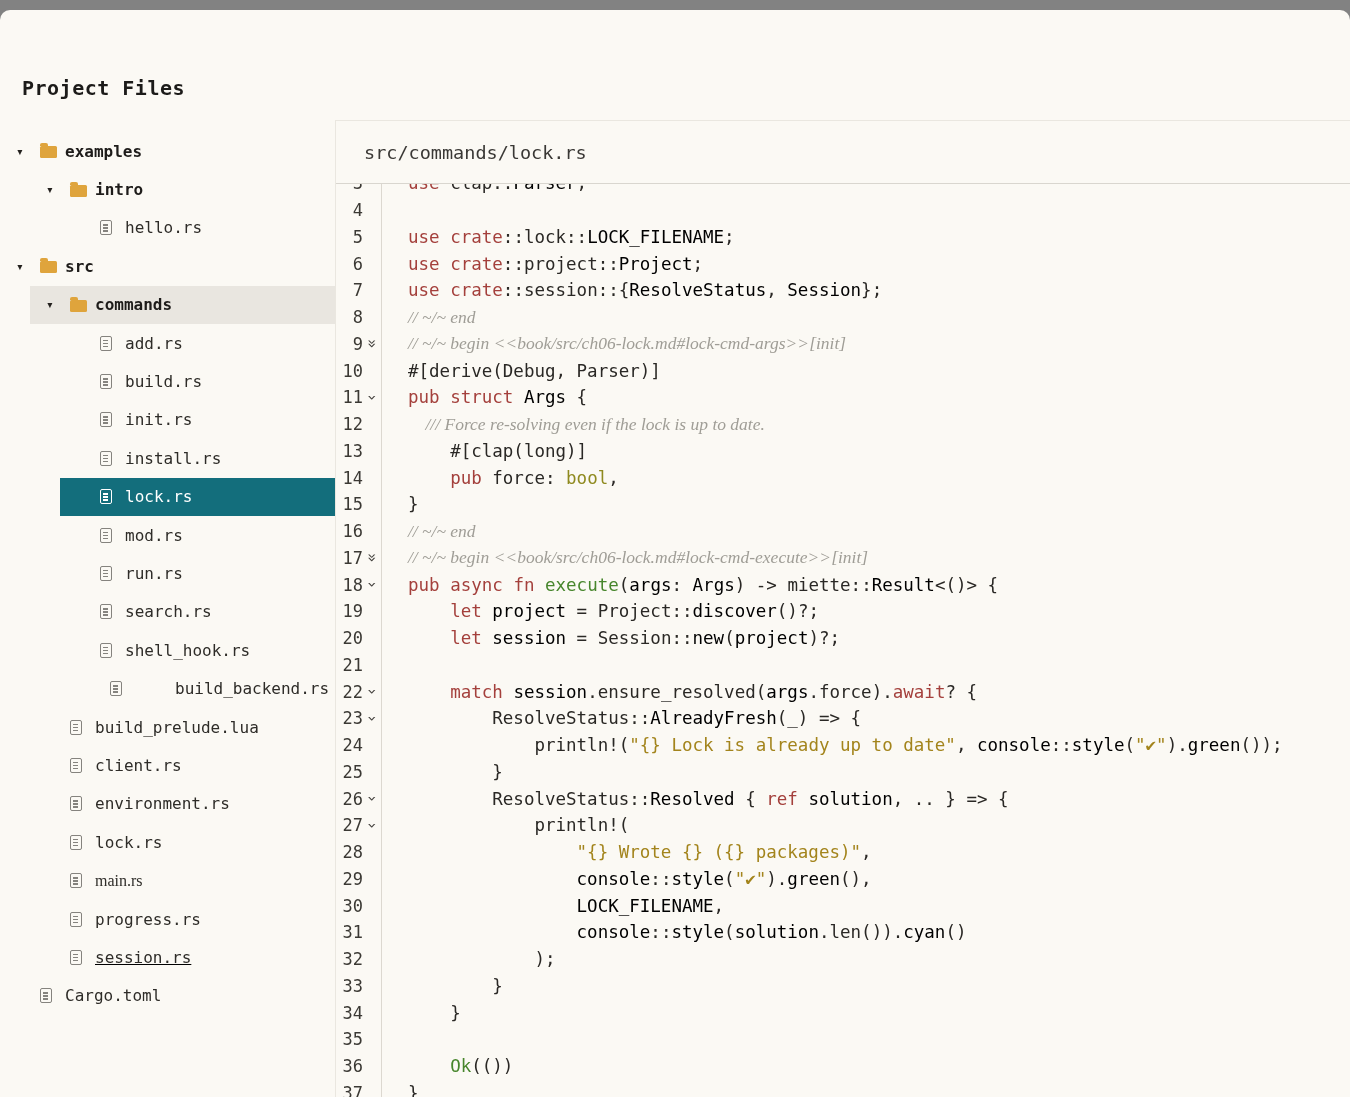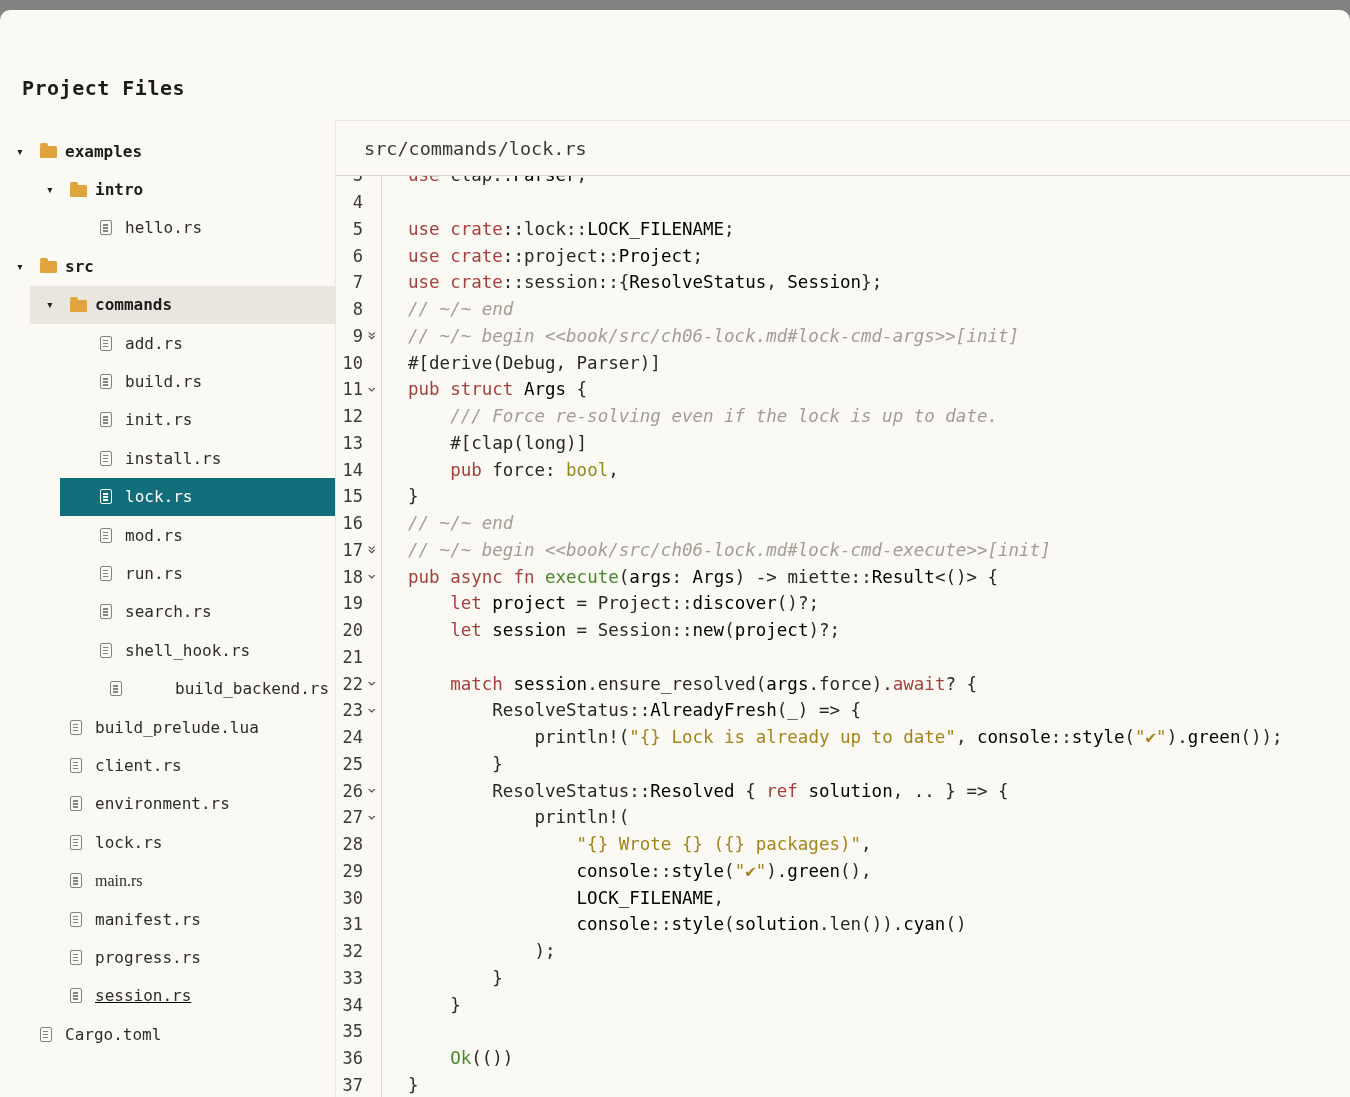--- a/index.html
+++ b/index.html
@@ -91,21 +91,21 @@
   .tree-label.bold { font-weight: bold; color: #1e1c1a; }
   
   .main {
     flex: 1;
     min-width: 0;
     display: flex;
     flex-direction: column;
     border-left: 1px solid #eae7e0;
   }
   .breadcrumb-bar {
-    height: 56px;
+    height: 64px;
     flex: none;
     display: flex;
     align-items: center;
     padding-left: 28px;
     font-size: 18.5px;
     color: #3a3835;
     border-top: 1px solid #eae7e0;
     border-bottom: 1px solid #d9d6cf;
   }
   .code-area {
@@ -145,21 +145,21 @@
     font-size: 15px;
     color: #44423e;
     line-height: 1;
   }
   .src { padding-left: 27px; }
   
   .tok-d { color: #2a2825; }
   .tok-k { color: #a4403c; }
   .tok-t { color: #000000; }
   .tok-s { color: #a3841c; }
-  .tok-c { color: #9f9d96; font-style: italic; }
+  .tok-c { color: #9f9d96; font-style: italic; font-family: Liberation Serif, serif; }
   .tok-g { color: #47862c; font-weight: normal; }
   .tok-b { color: #8f8a1f; }
 </style>
 </head>
 <body>
 
 <div class="app">
   <div class="header">
     <div class="panel-title">Project Files</div>
   </div>
@@ -298,27 +298,20 @@
               <span class="icon-file"></span>
             </span>
             <span class="tree-label">lock.rs</span>
           </div>
           <div class="tree-row" style="margin-left: 30px; font-family: Liberation Serif, serif;">
             <span class="disclosure"></span>
             <span class="icon-cell">
               <span class="icon-file"></span>
             </span>
             <span class="tree-label">main.rs</span>
-          </div>
-          <div class="tree-row" style="margin-left: 30px;">
-            <span class="disclosure"></span>
-            <span class="icon-cell">
-              <span class="icon-file"></span>
-            </span>
-            <span class="tree-label">manifest.rs</span>
           </div>
           <div class="tree-row" style="margin-left: 30px;">
             <span class="disclosure"></span>
             <span class="icon-cell">
               <span class="icon-file"></span>
             </span>
             <span class="tree-label">progress.rs</span>
           </div>
           <div class="tree-row" style="margin-left: 30px; text-decoration: underline;">
             <span class="disclosure"></span>

